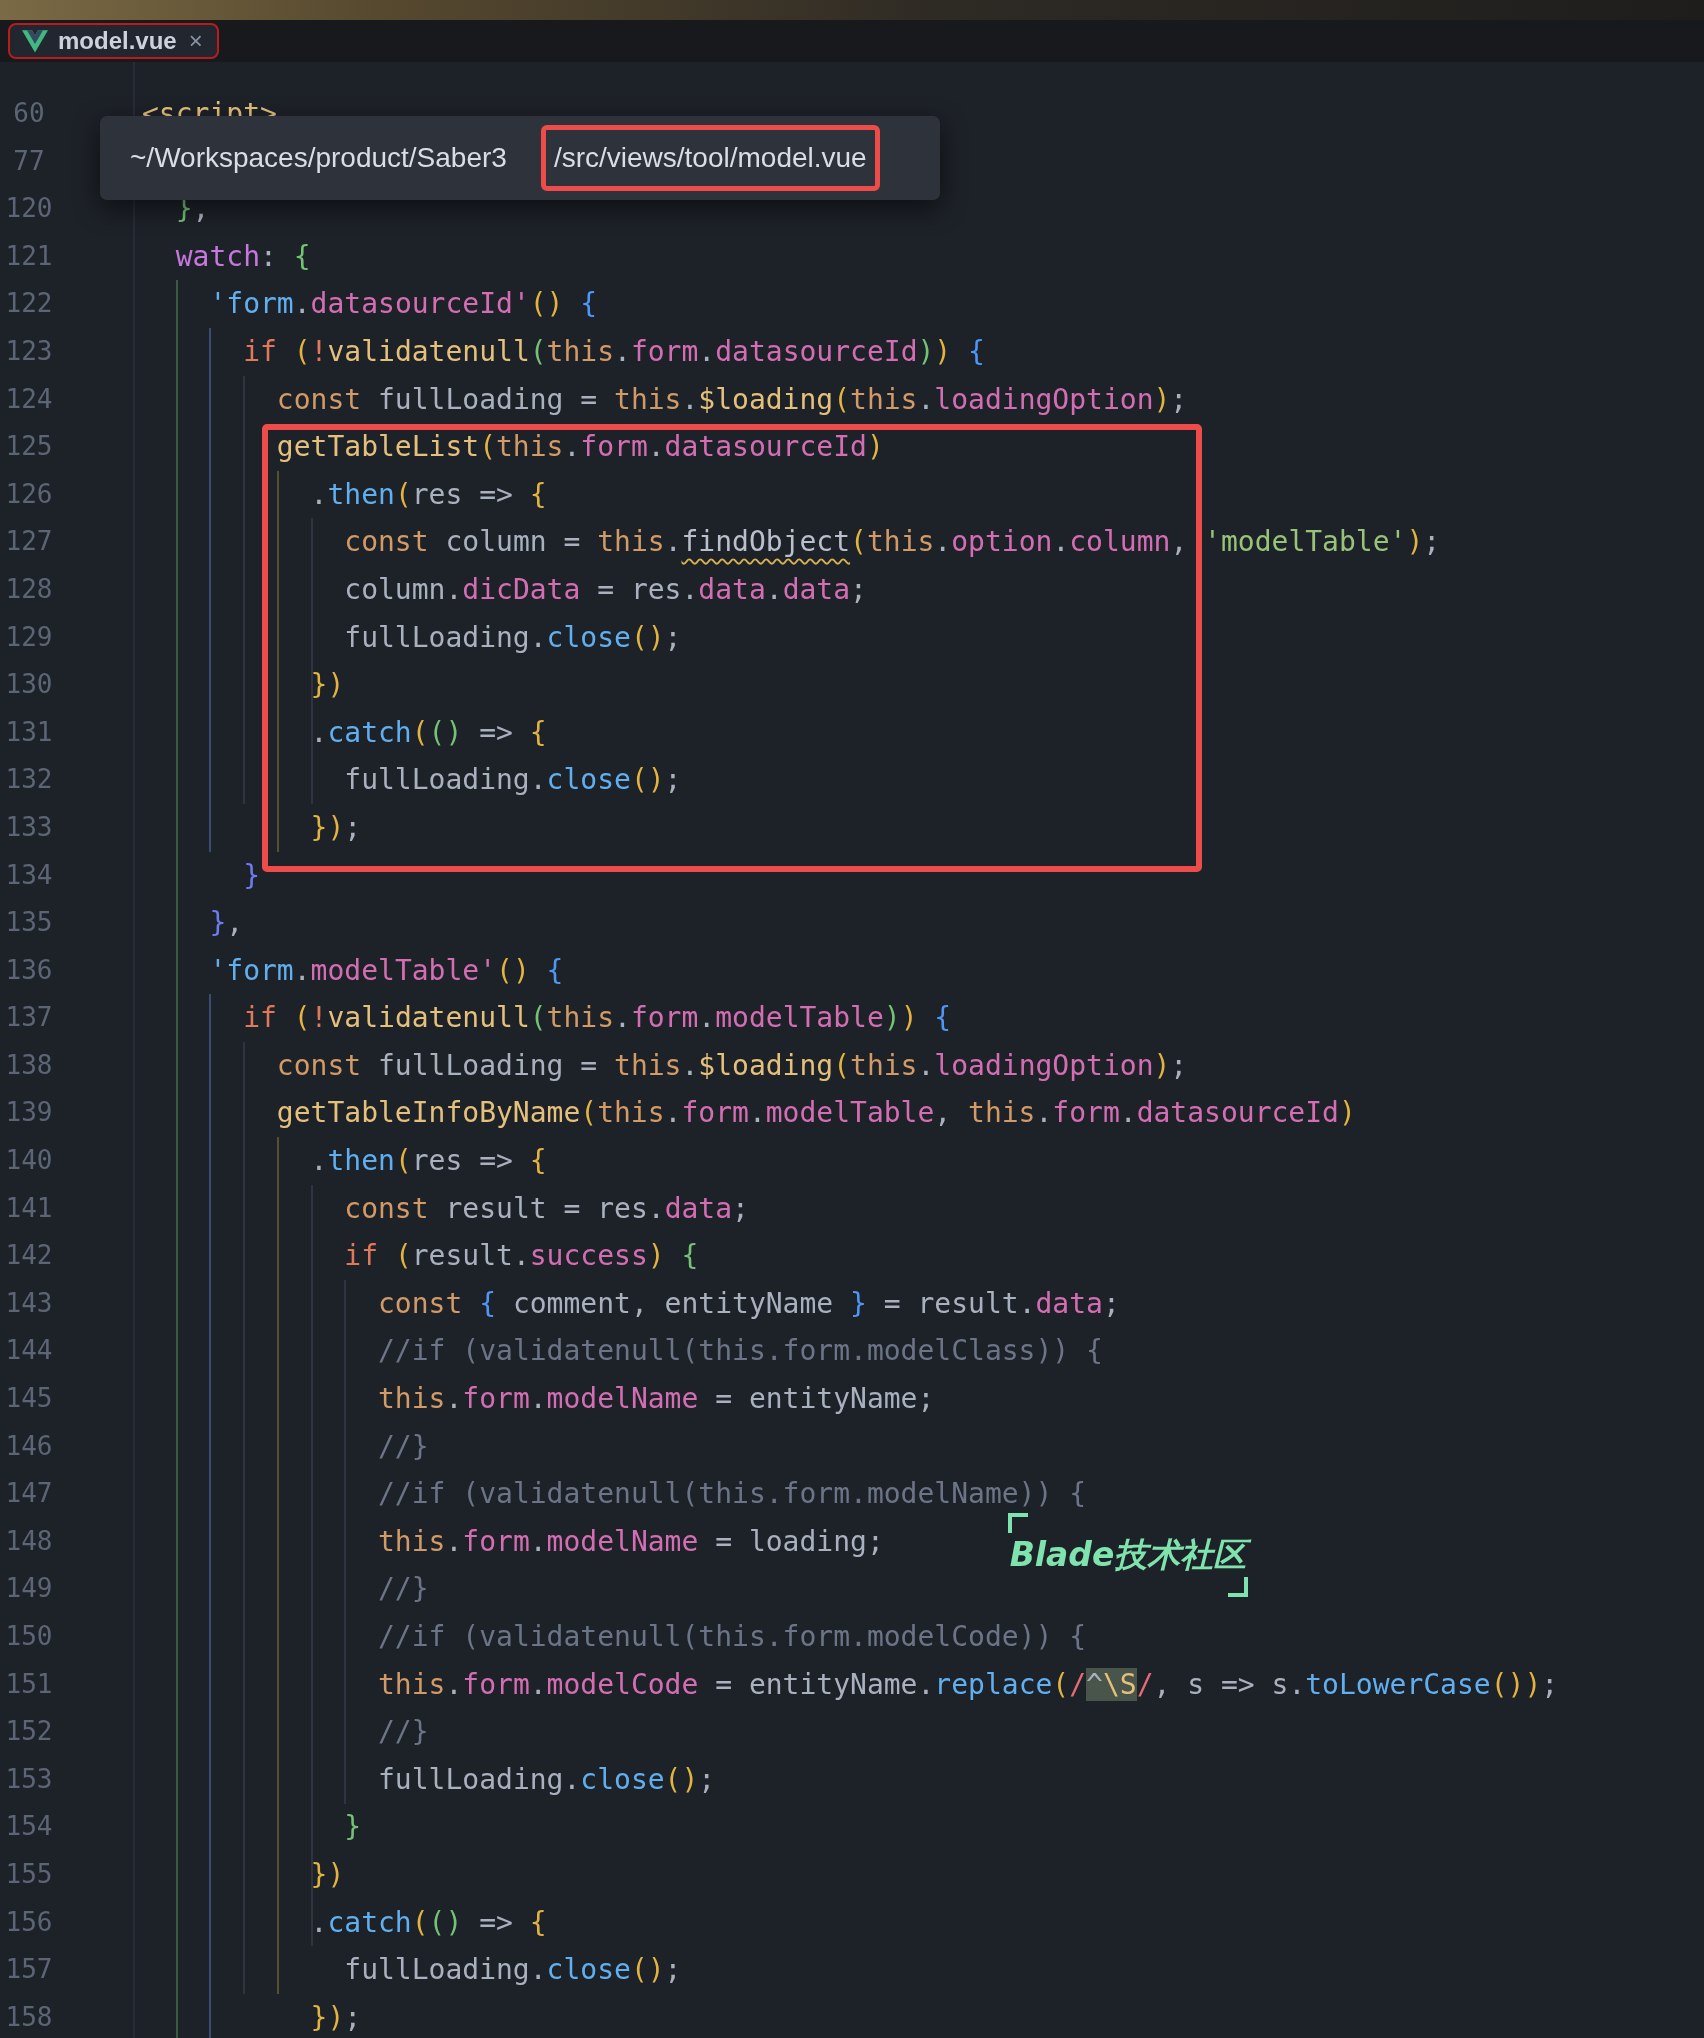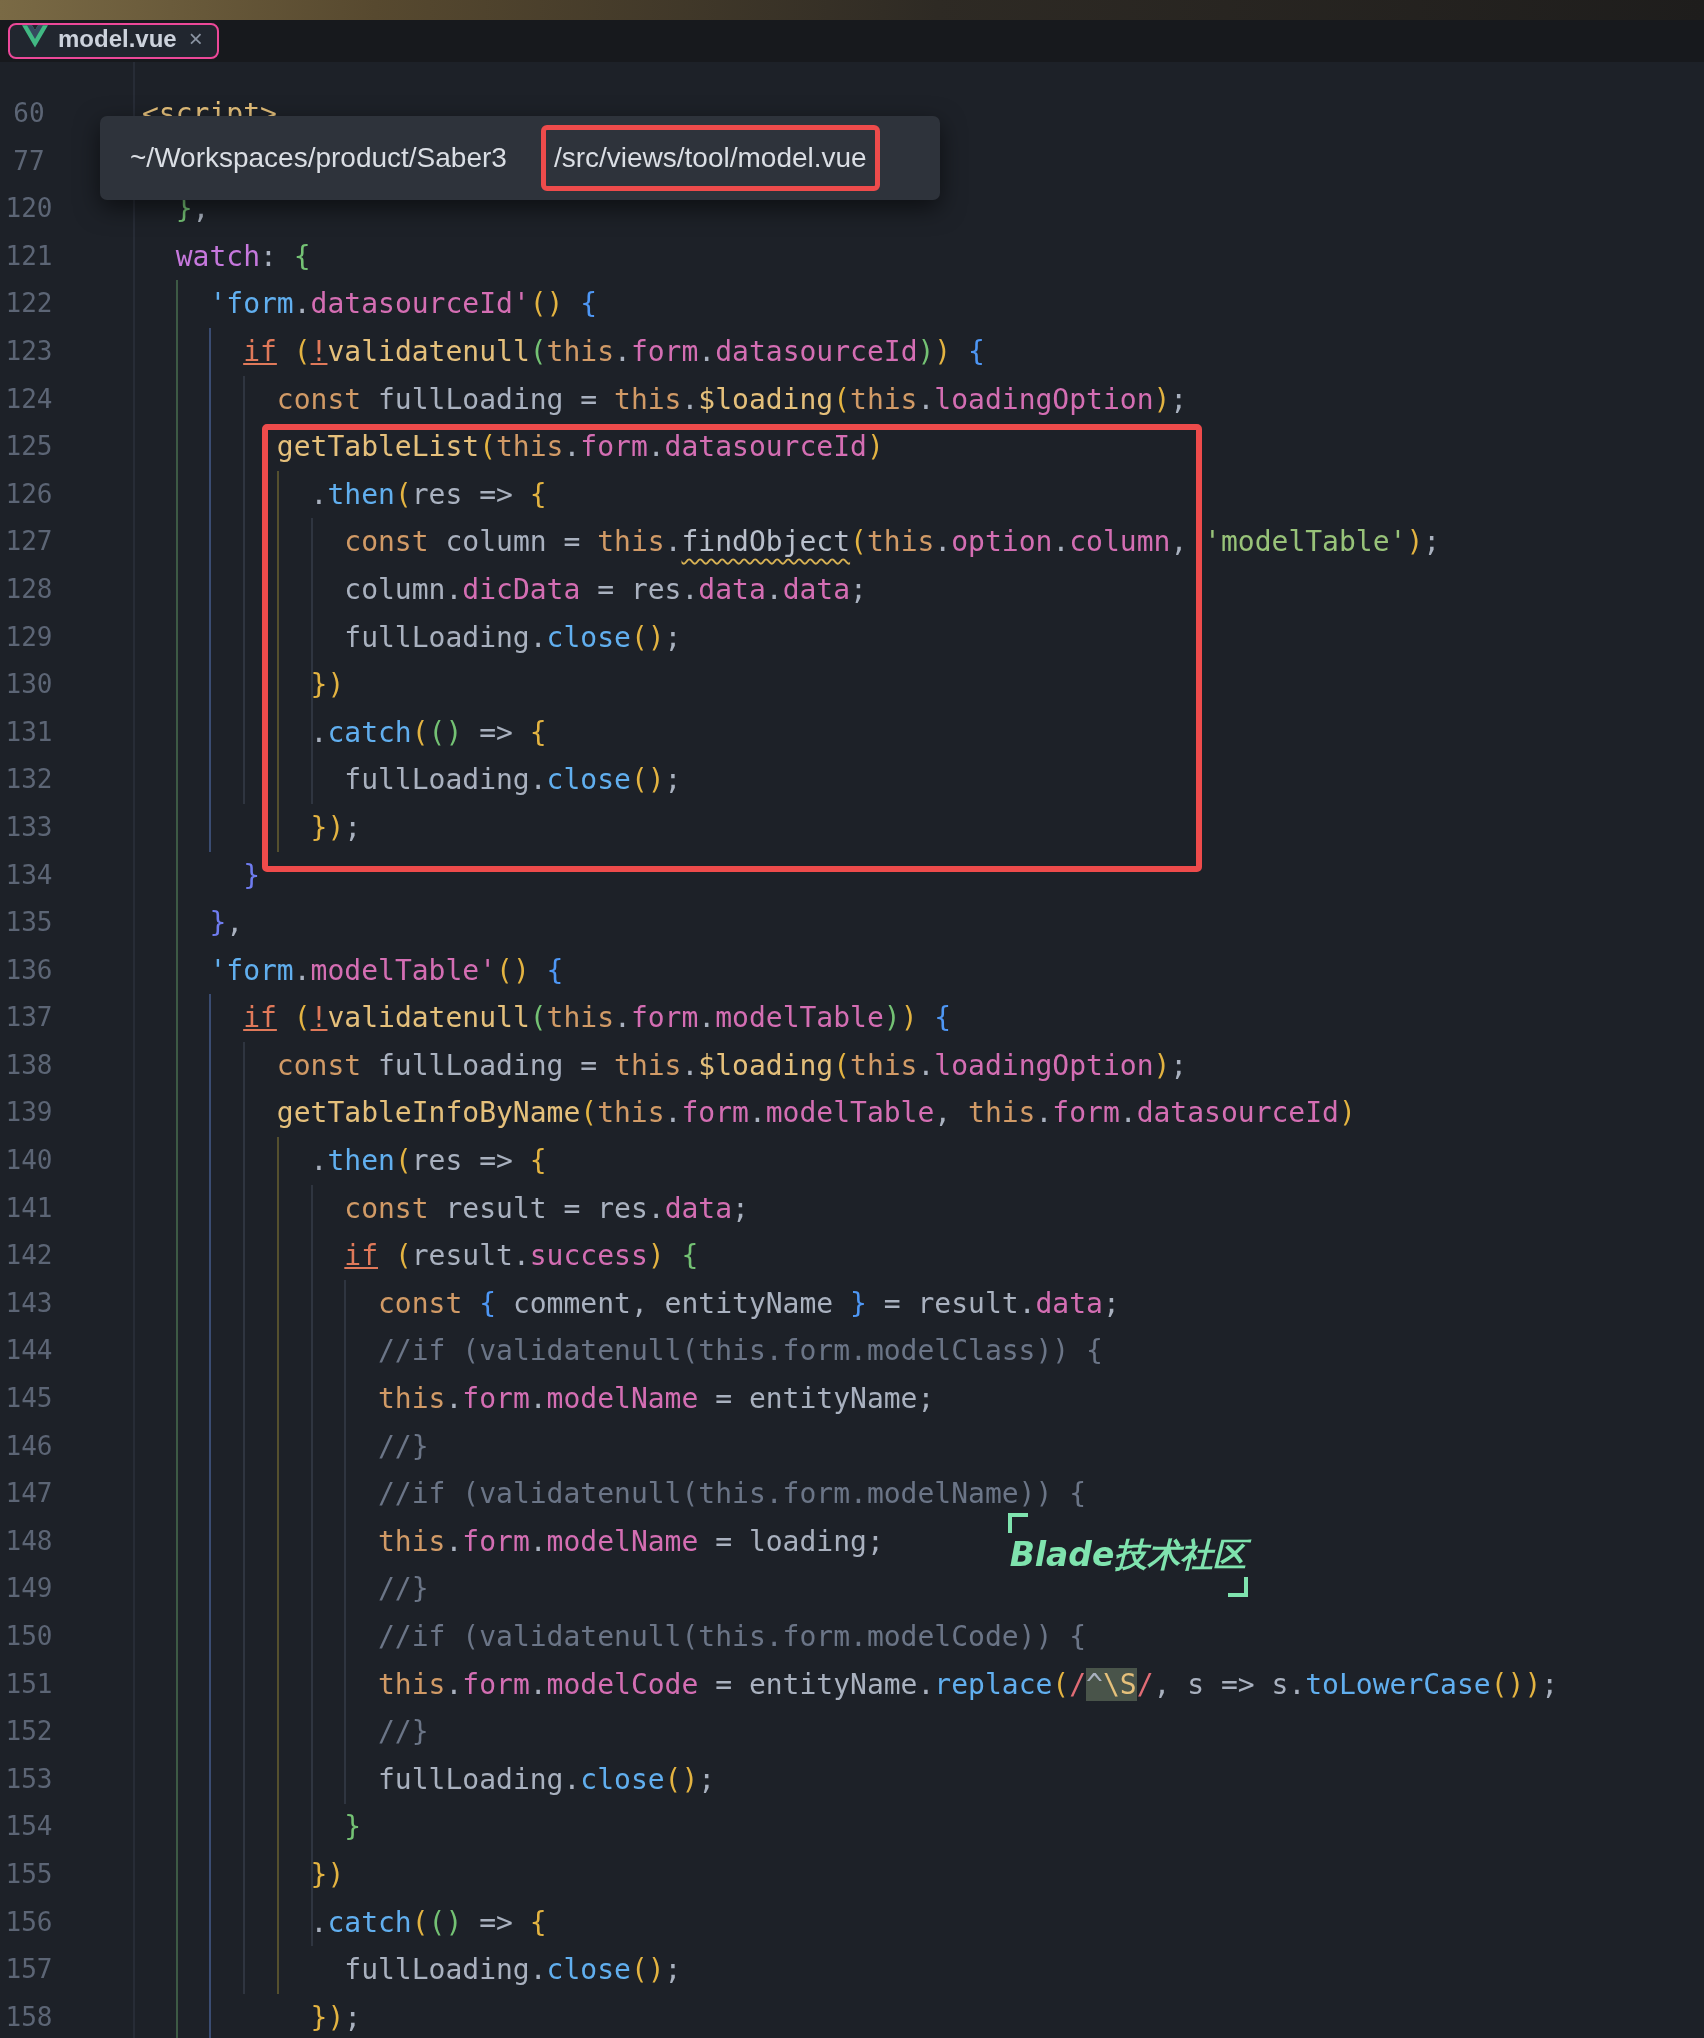--- a/index.html
+++ b/index.html
@@ -4,34 +4,34 @@
 <style>
   html,body{margin:0;padding:0;background:#101216;}
   #window{position:relative;width:1704px;height:2038px;overflow:hidden;
     background:var(--bg);font-family:"DejaVu Sans Mono",monospace;}
   
   #titlebar{position:absolute;left:0;top:0;width:100%;height:20px;
     background:linear-gradient(90deg,#7a6a45 0%,#57492f 22%,#2e2a24 55%,#1e1d1c 100%);}
   
   #tabbar{position:absolute;left:0;top:20px;width:100%;height:42px;background:var(--tabstrip);
     border-bottom:1px solid #121419;display:flex;align-items:center;}
-  .tab{display:flex;align-items:flex-start;gap:10px;height:36px;margin-left:8px;padding:0 14px 0 12px;
-    background:#21262f;border:2px solid #ec4899;border-radius:8px;box-sizing:border-box;}
+  .tab{display:flex;align-items:center;gap:10px;height:36px;margin-left:8px;padding:0 14px 0 12px;
+    background:#21262f;border:2px solid #b91c1c;border-radius:8px;box-sizing:border-box;}
   .tab-title{color:#ccd2dc;font-size:24px;font-family:"Liberation Sans",sans-serif;font-weight:bold;}
   .tab-close{color:#8a93a2;font-size:24px;font-family:"Liberation Sans",sans-serif;margin-left:2px;}
   
   #editor{position:absolute;left:0;top:62px;width:100%;height:1976px;background:var(--bg);overflow:hidden;}
   #code-rows{position:absolute;left:0;top:28px;z-index:1;}
   .row{height:47.6px;line-height:47.6px;white-space:pre;font-size:28px;}
   .ln{display:inline-block;width:58px;text-align:center;color:var(--ln);font-size:26px;vertical-align:top;}
   .codeline{display:inline-block;margin-left:84px;vertical-align:top;}
   #gutter-border{position:absolute;left:133px;top:0;width:2px;height:100%;background:#272c36;z-index:0;}
   .guide{position:absolute;width:2px;z-index:0;}
   
-  .s-g{color:var(--g);} .s-c{color:var(--c);} .s-o{color:var(--o);} .s-k{color:var(--k);text-decoration:underline;}
+  .s-g{color:var(--g);} .s-c{color:var(--c);} .s-o{color:var(--o);} .s-k{color:var(--k);}
   .s-f{color:var(--f);} .s-y{color:var(--y);} .s-G{color:var(--G);} .s-b{color:var(--b);}
   .s-v{color:var(--v);} .s-B{color:var(--B);} .s-pk{color:var(--pk);} .s-m{color:var(--m);}
   .s-s{color:var(--s);} .s-rx{color:var(--rx);}
   .s-Bi{color:var(--B);}
   .s-w{color:var(--w);text-decoration:underline wavy var(--sq);text-decoration-thickness:2px;text-underline-offset:7px;}
   .s-hlg{color:var(--g);background:var(--hl);}
   .s-hlf{color:var(--f);background:var(--hl);}
   
   #tooltip{position:absolute;left:100px;top:54px;width:840px;height:84px;background:#2e333b;
     border-radius:7px;box-shadow:0 8px 24px rgba(0,0,0,.55);z-index:5;display:flex;align-items:center;

